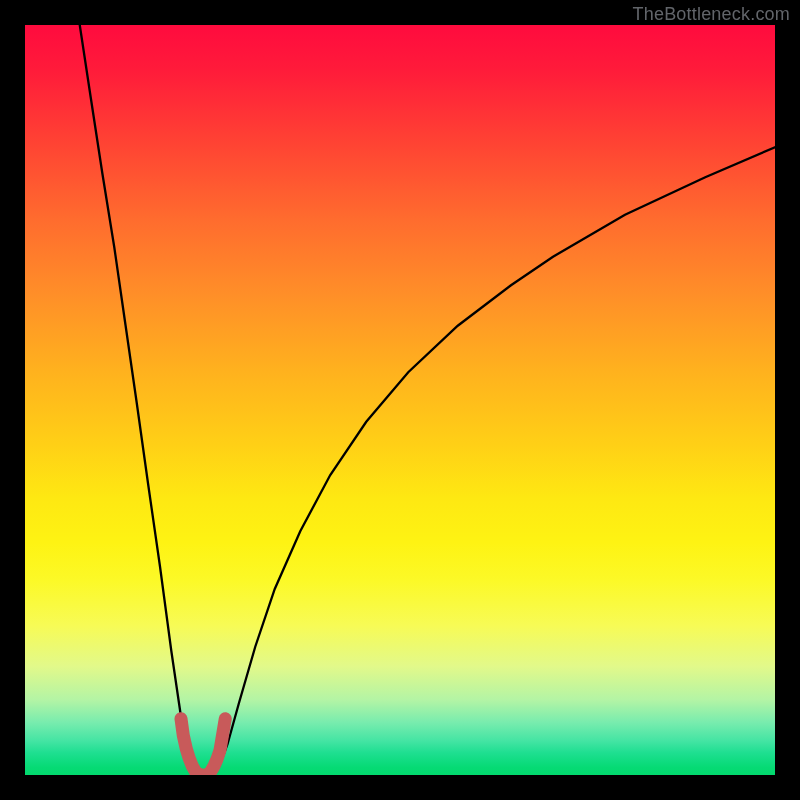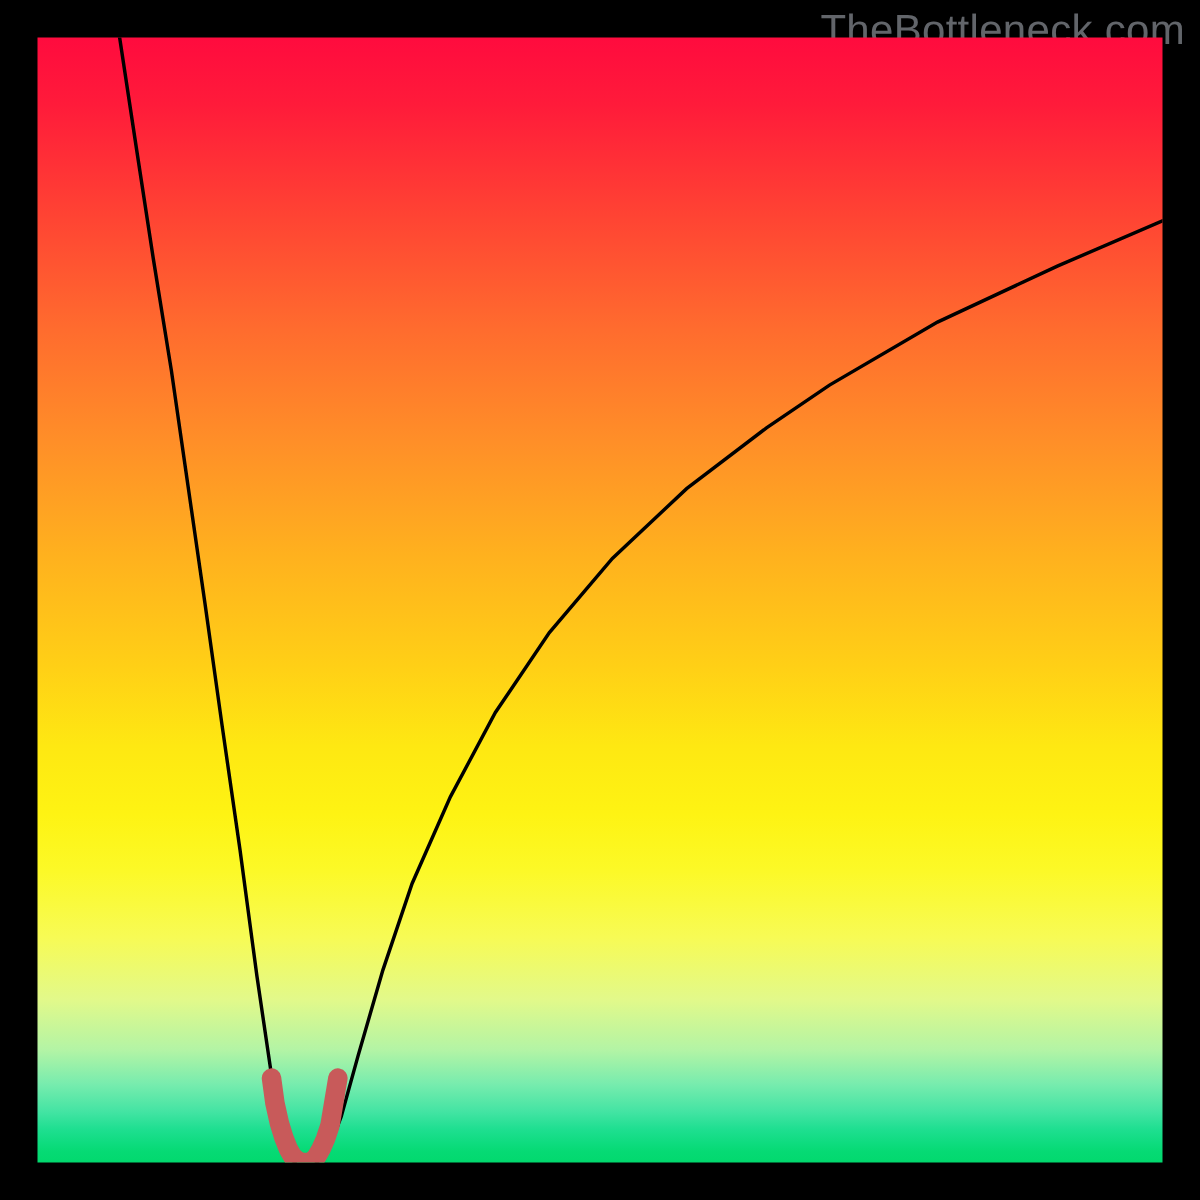--- a/index.html
+++ b/index.html
@@ -49,21 +49,21 @@
     position: absolute;
     left: 0; top: 0;
     width: 100%;
     height: 100%;
   }
   .watermark {
     position: absolute;
     top: 4px;
     right: 10px;
     color: #62656a;
-    font-size: 28px;
+    font-size: 18px;
     font-weight: 500;
     letter-spacing: 0.2px;
     user-select: none;
   }
 </style>
 </head>
 <body>
 
 <div class="watermark">TheBottleneck.com</div>
 

